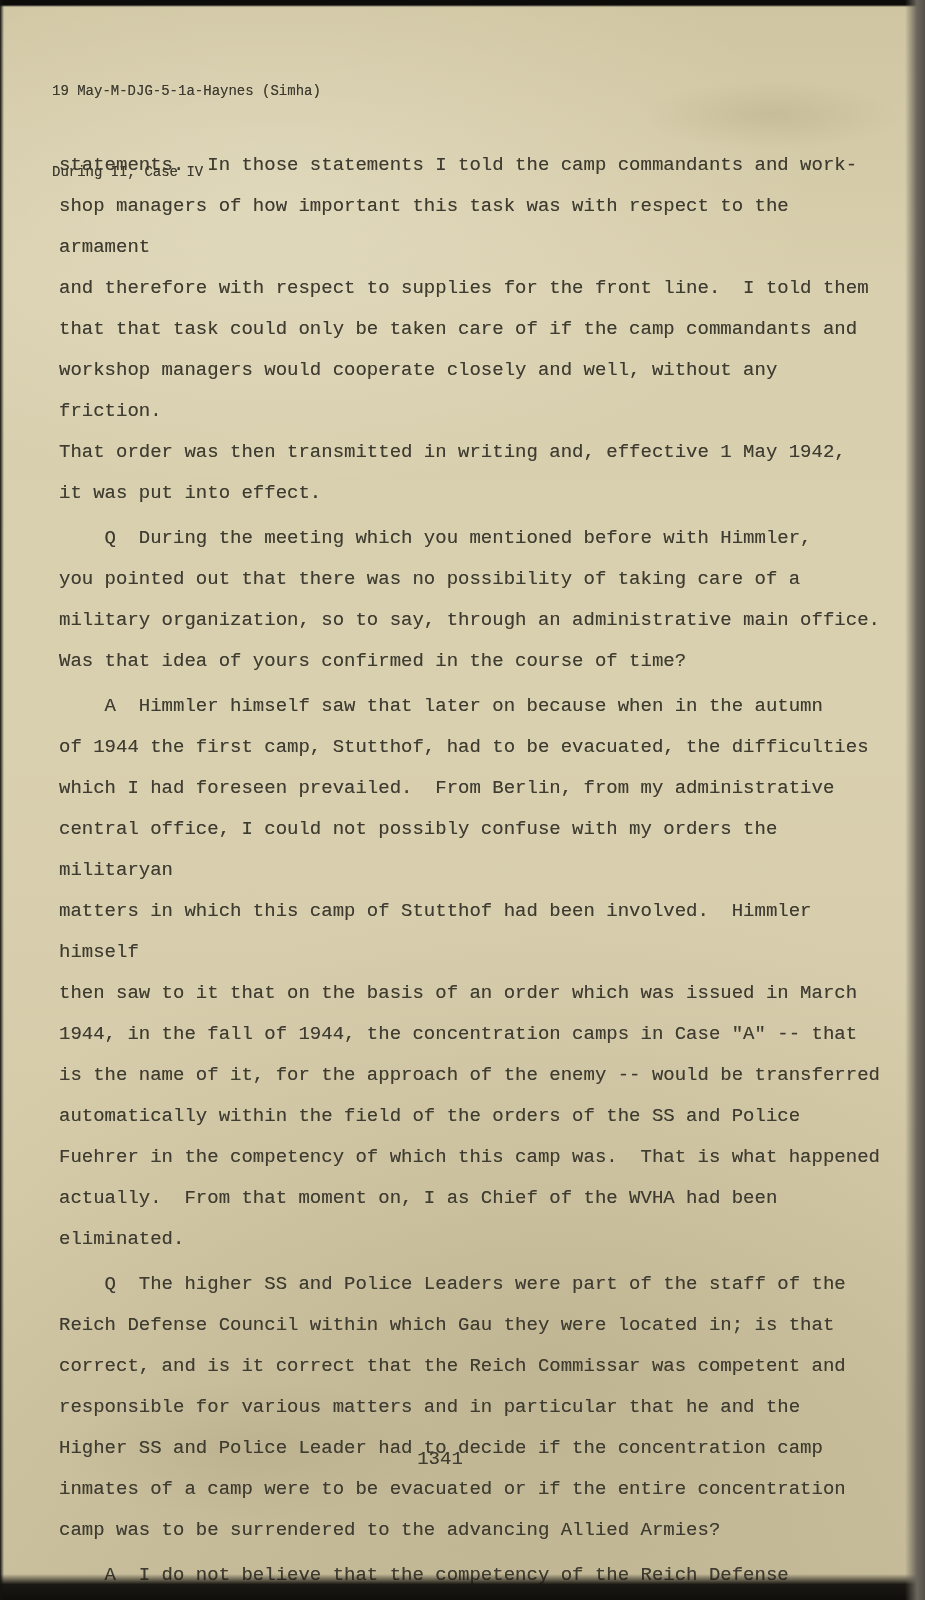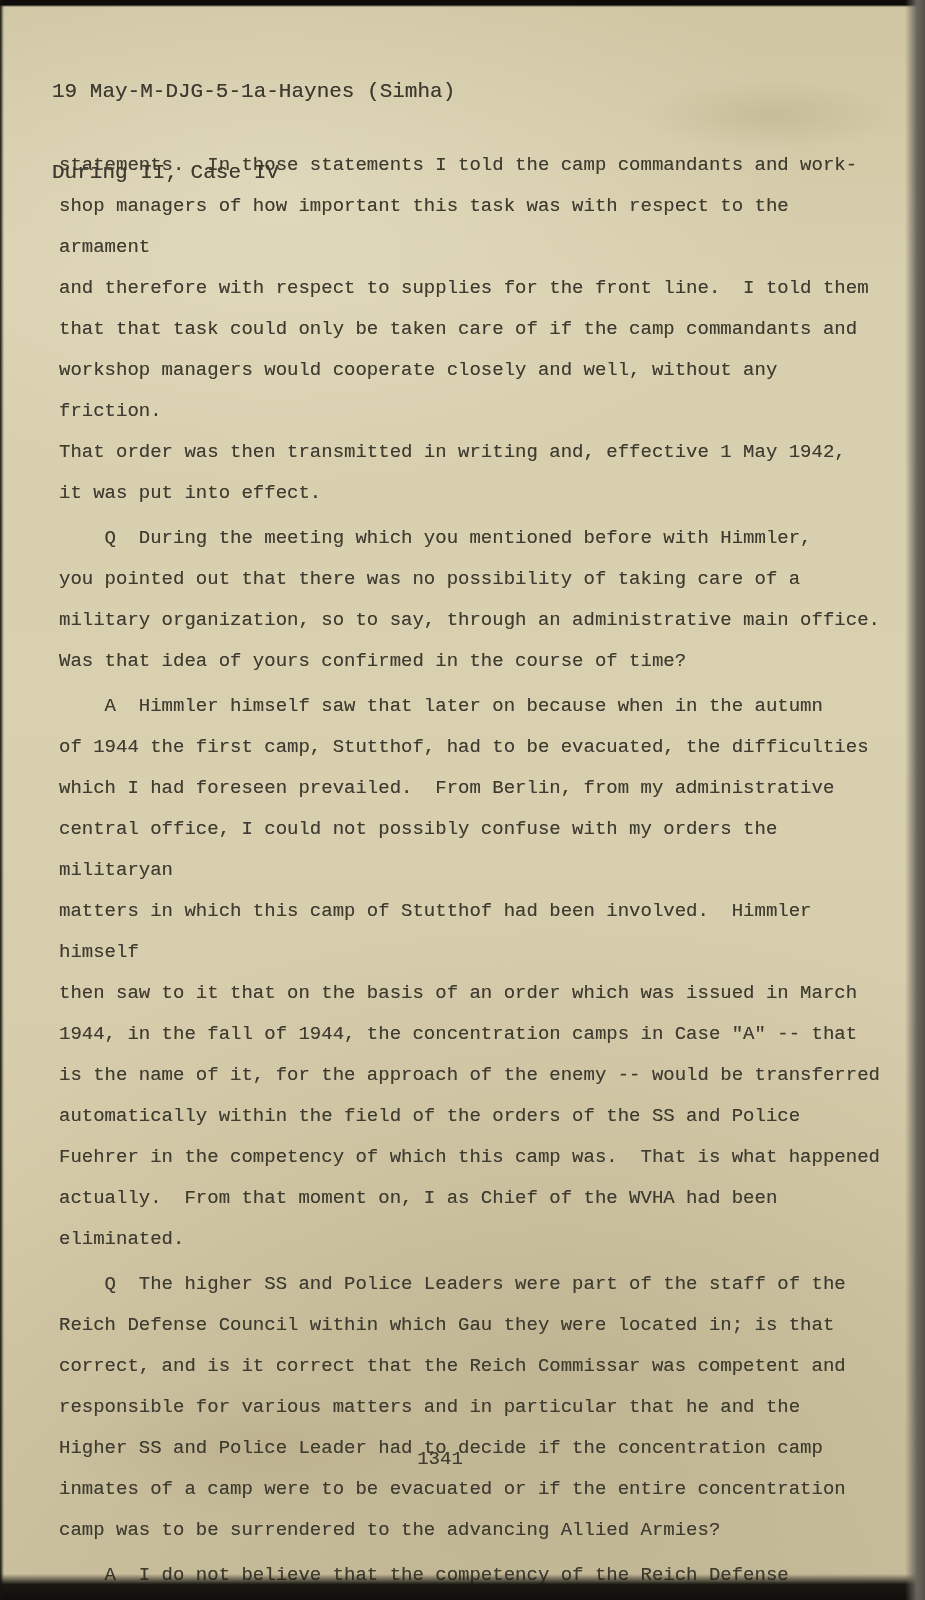--- a/index.html
+++ b/index.html
@@ -43,21 +43,21 @@
   .stain-2 {
     position: absolute; top: 1380px; left: 60px; width: 380px; height: 140px;
     background: radial-gradient(ellipse at center, rgba(145,130,92,0.16), rgba(0,0,0,0) 70%);
   }
 
   .doc-header {
     position: absolute;
     top: 24px;
     left: 52px;
     color: #3c392f;
-    font-size: 21px;
+    font-size: 14px;
     line-height: 27px;
     white-space: pre;
     text-shadow: 0 0 0.6px rgba(55,50,38,0.55);
   }
   .doc-body {
     position: absolute;
     top: 141px;
     left: 55px;
     width: 832px;
     color: #3e3b31;

